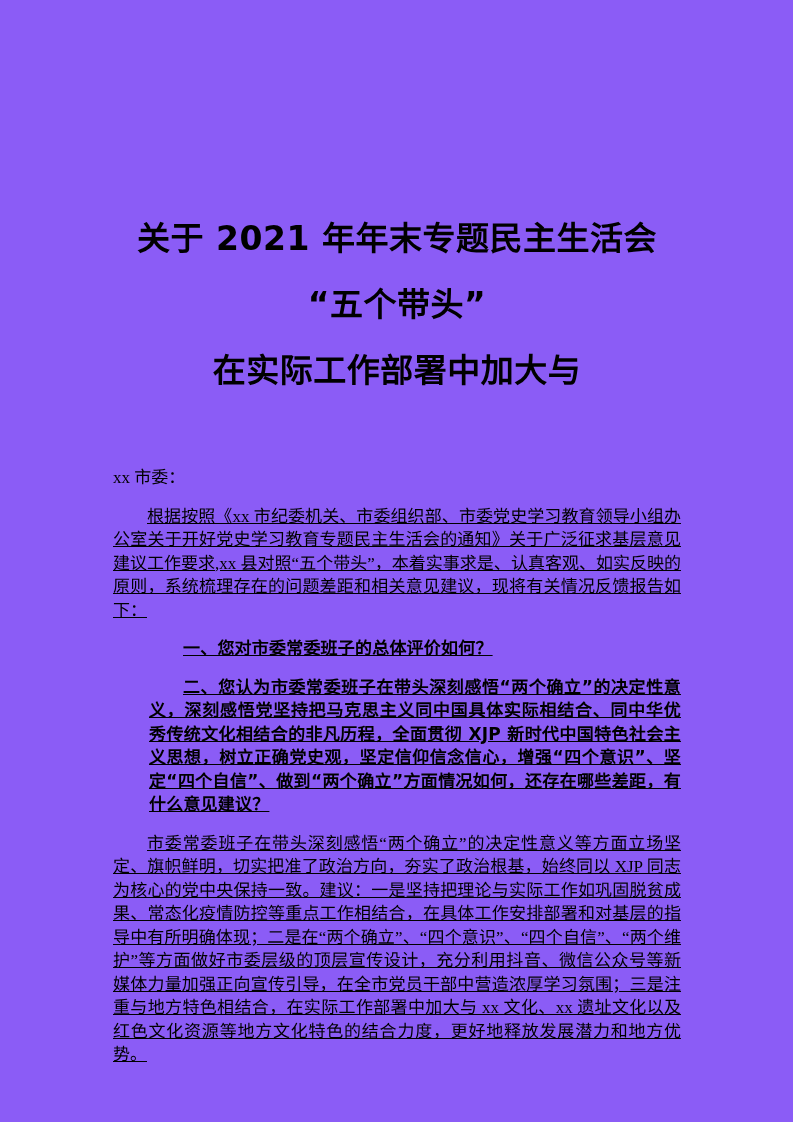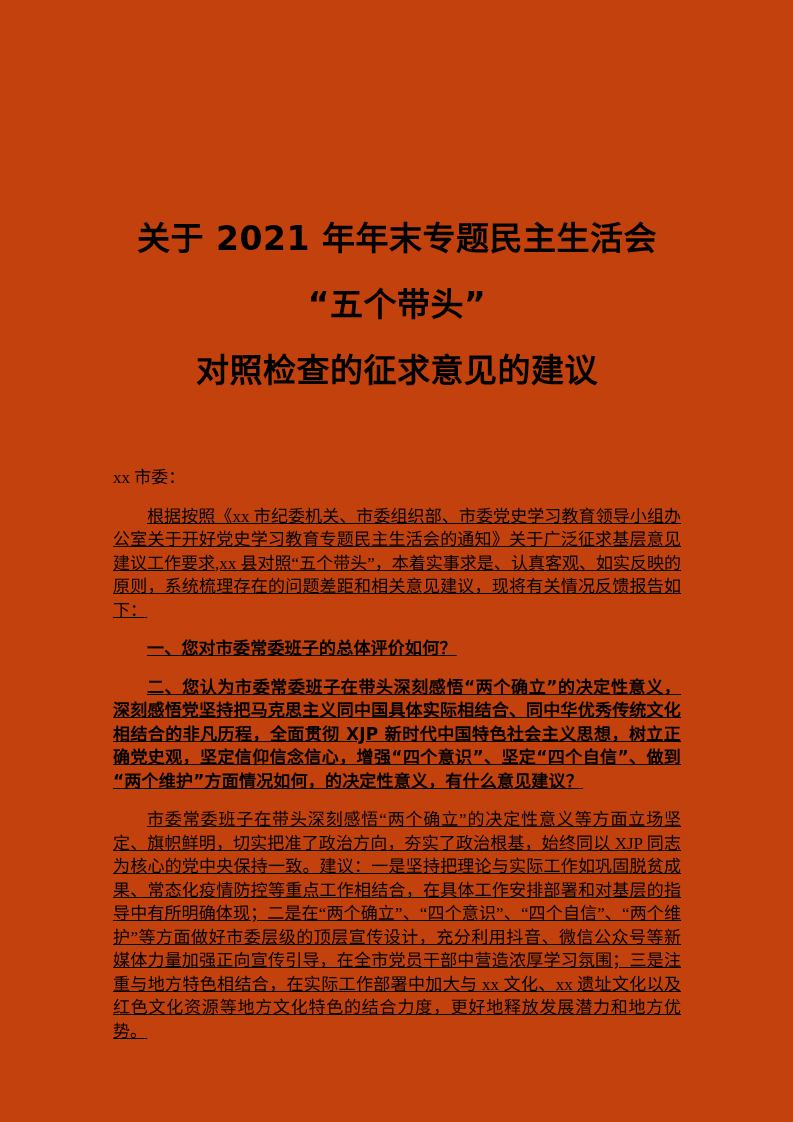--- a/index.html
+++ b/index.html
@@ -5,21 +5,21 @@
   html, body {
     margin: 0;
     padding: 0;
     background: #ffffff;
   }
   .page {
     position: relative;
     width: 793px;
     height: 1122px;
     margin: 0 auto;
-    background: #c2410c;
+    background: #8b5cf6;
     color: #000000;
     overflow: hidden;
   }
   .content {
     margin: 0 112px 0 113px; 
   }
   .doc-title {
     margin: 0;
     padding-top: 206px;
     font-family: "DejaVu Sans", "Liberation Sans", sans-serif;
@@ -47,41 +47,42 @@
     text-indent: 0;
   }
   .para {
     text-indent: 2em;
     text-decoration: underline;
   }
   .para.bold-heading {
     font-family: "DejaVu Sans", "Liberation Sans", sans-serif;
     font-weight: 700;
     letter-spacing: 0.2px;
+    margin-left: 36px;
   }
 </style>
 </head>
 <body>
 
 <div class="page">
   <div class="content">
 
     <h1 class="doc-title">
       <span class="title-line">关于 2021 年年末专题民主生活会“五个带头”</span>
-      <span class="title-line">对照检查的征求意见的建议</span>
+      <span class="title-line">在实际工作部署中加大与</span>
     </h1>
 
     <div class="doc-body">
 
       <p class="salutation">xx 市委：</p>
 
       <p class="para">根据按照《xx 市纪委机关、市委组织部、市委党史学习教育领导小组办公室关于开好党史学习教育专题民主生活会的通知》关于广泛征求基层意见建议工作要求,xx 县对照“五个带头”，本着实事求是、认真客观、如实反映的原则，系统梳理存在的问题差距和相关意见建议，现将有关情况反馈报告如下：</p>
 
       <p class="para bold-heading">一、您对市委常委班子的总体评价如何？</p>
 
 
-      <p class="para bold-heading">二、您认为市委常委班子在带头深刻感悟“两个确立”的决定性意义，深刻感悟党坚持把马克思主义同中国具体实际相结合、同中华优秀传统文化相结合的非凡历程，全面贯彻 XJP 新时代中国特色社会主义思想，树立正确党史观，坚定信仰信念信心，增强“四个意识”、坚定“四个自信”、做到“两个维护”方面情况如何，的决定性意义，有什么意见建议？</p>
+      <p class="para bold-heading">二、您认为市委常委班子在带头深刻感悟“两个确立”的决定性意义，深刻感悟党坚持把马克思主义同中国具体实际相结合、同中华优秀传统文化相结合的非凡历程，全面贯彻 XJP 新时代中国特色社会主义思想，树立正确党史观，坚定信仰信念信心，增强“四个意识”、坚定“四个自信”、做到“两个确立”方面情况如何，还存在哪些差距，有什么意见建议？</p>
 
       <p class="para">市委常委班子在带头深刻感悟“两个确立”的决定性意义等方面立场坚定、旗帜鲜明，切实把准了政治方向，夯实了政治根基，始终同以 XJP 同志为核心的党中央保持一致。建议：一是坚持把理论与实际工作如巩固脱贫成果、常态化疫情防控等重点工作相结合，在具体工作安排部署和对基层的指导中有所明确体现；二是在“两个确立”、“四个意识”、“四个自信”、“两个维护”等方面做好市委层级的顶层宣传设计，充分利用抖音、微信公众号等新媒体力量加强正向宣传引导，在全市党员干部中营造浓厚学习氛围；三是注重与地方特色相结合，在实际工作部署中加大与 xx 文化、xx 遗址文化以及红色文化资源等地方文化特色的结合力度，更好地释放发展潜力和地方优势。</p>
 
     </div>
   </div>
 </div>
 
 </body></html>

